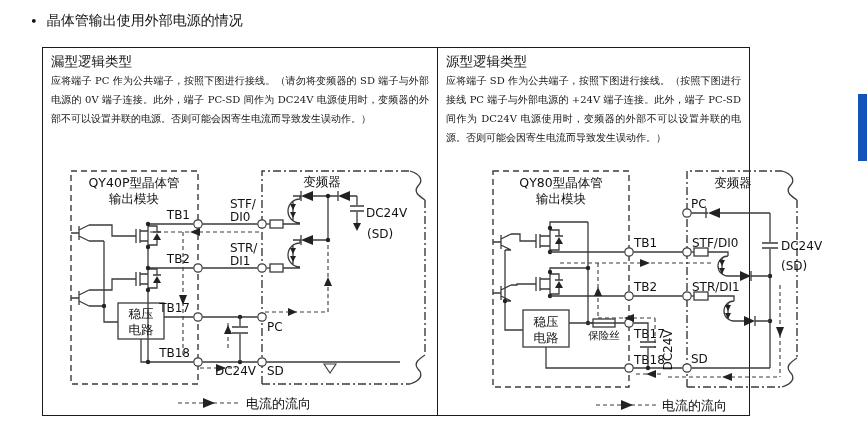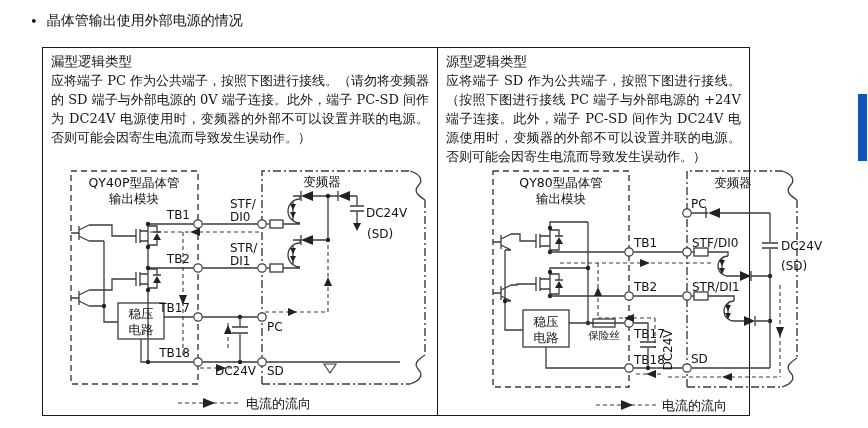--- a/index.html
+++ b/index.html
@@ -7,21 +7,21 @@
           font-family:"DejaVu Serif","Liberation Serif",serif;color:#141414;}
   .heading-row{position:absolute;left:30px;top:12px;display:flex;align-items:center;gap:9px;
                font-size:14px;color:#111;}
   .heading-row .bullet{font-size:13px;}
   .panel-table{position:absolute;left:42px;top:47px;width:708px;height:369px;
                border:1px solid #1b1b1b;display:flex;box-sizing:border-box;}
   .panel{position:relative;box-sizing:border-box;padding:3px 8px 0 8px;}
   .panel.left{width:395px;border-right:1px solid #1b1b1b;}
   .panel.right{flex:1;}
   .panel-title{font-size:13.5px;line-height:20px;}
-  .panel-body{margin:0;font-size:13px;line-height:19px;text-align:justify;}
+  .panel-body{margin:0;font-size:10px;line-height:19px;text-align:justify;}
   .dia{position:absolute;top:165px;}
   .dia.l{left:42px;}
   .dia.r{left:458px;}
   .accent-bar{position:absolute;left:858px;top:94px;width:9px;height:67px;}
   
   .w{stroke:#3b3b3b;stroke-width:1.3;fill:none;}
   .bx{stroke:#3b3b3b;stroke-width:1.4;fill:none;stroke-dasharray:6 4;}
   .dd{stroke:#3b3b3b;stroke-width:1.4;fill:none;stroke-dasharray:8 3 2 3;}
   .fl{stroke:#3b3b3b;stroke-width:1.1;fill:none;stroke-dasharray:4 3;}
   .dot{fill:#222;stroke:none;}

